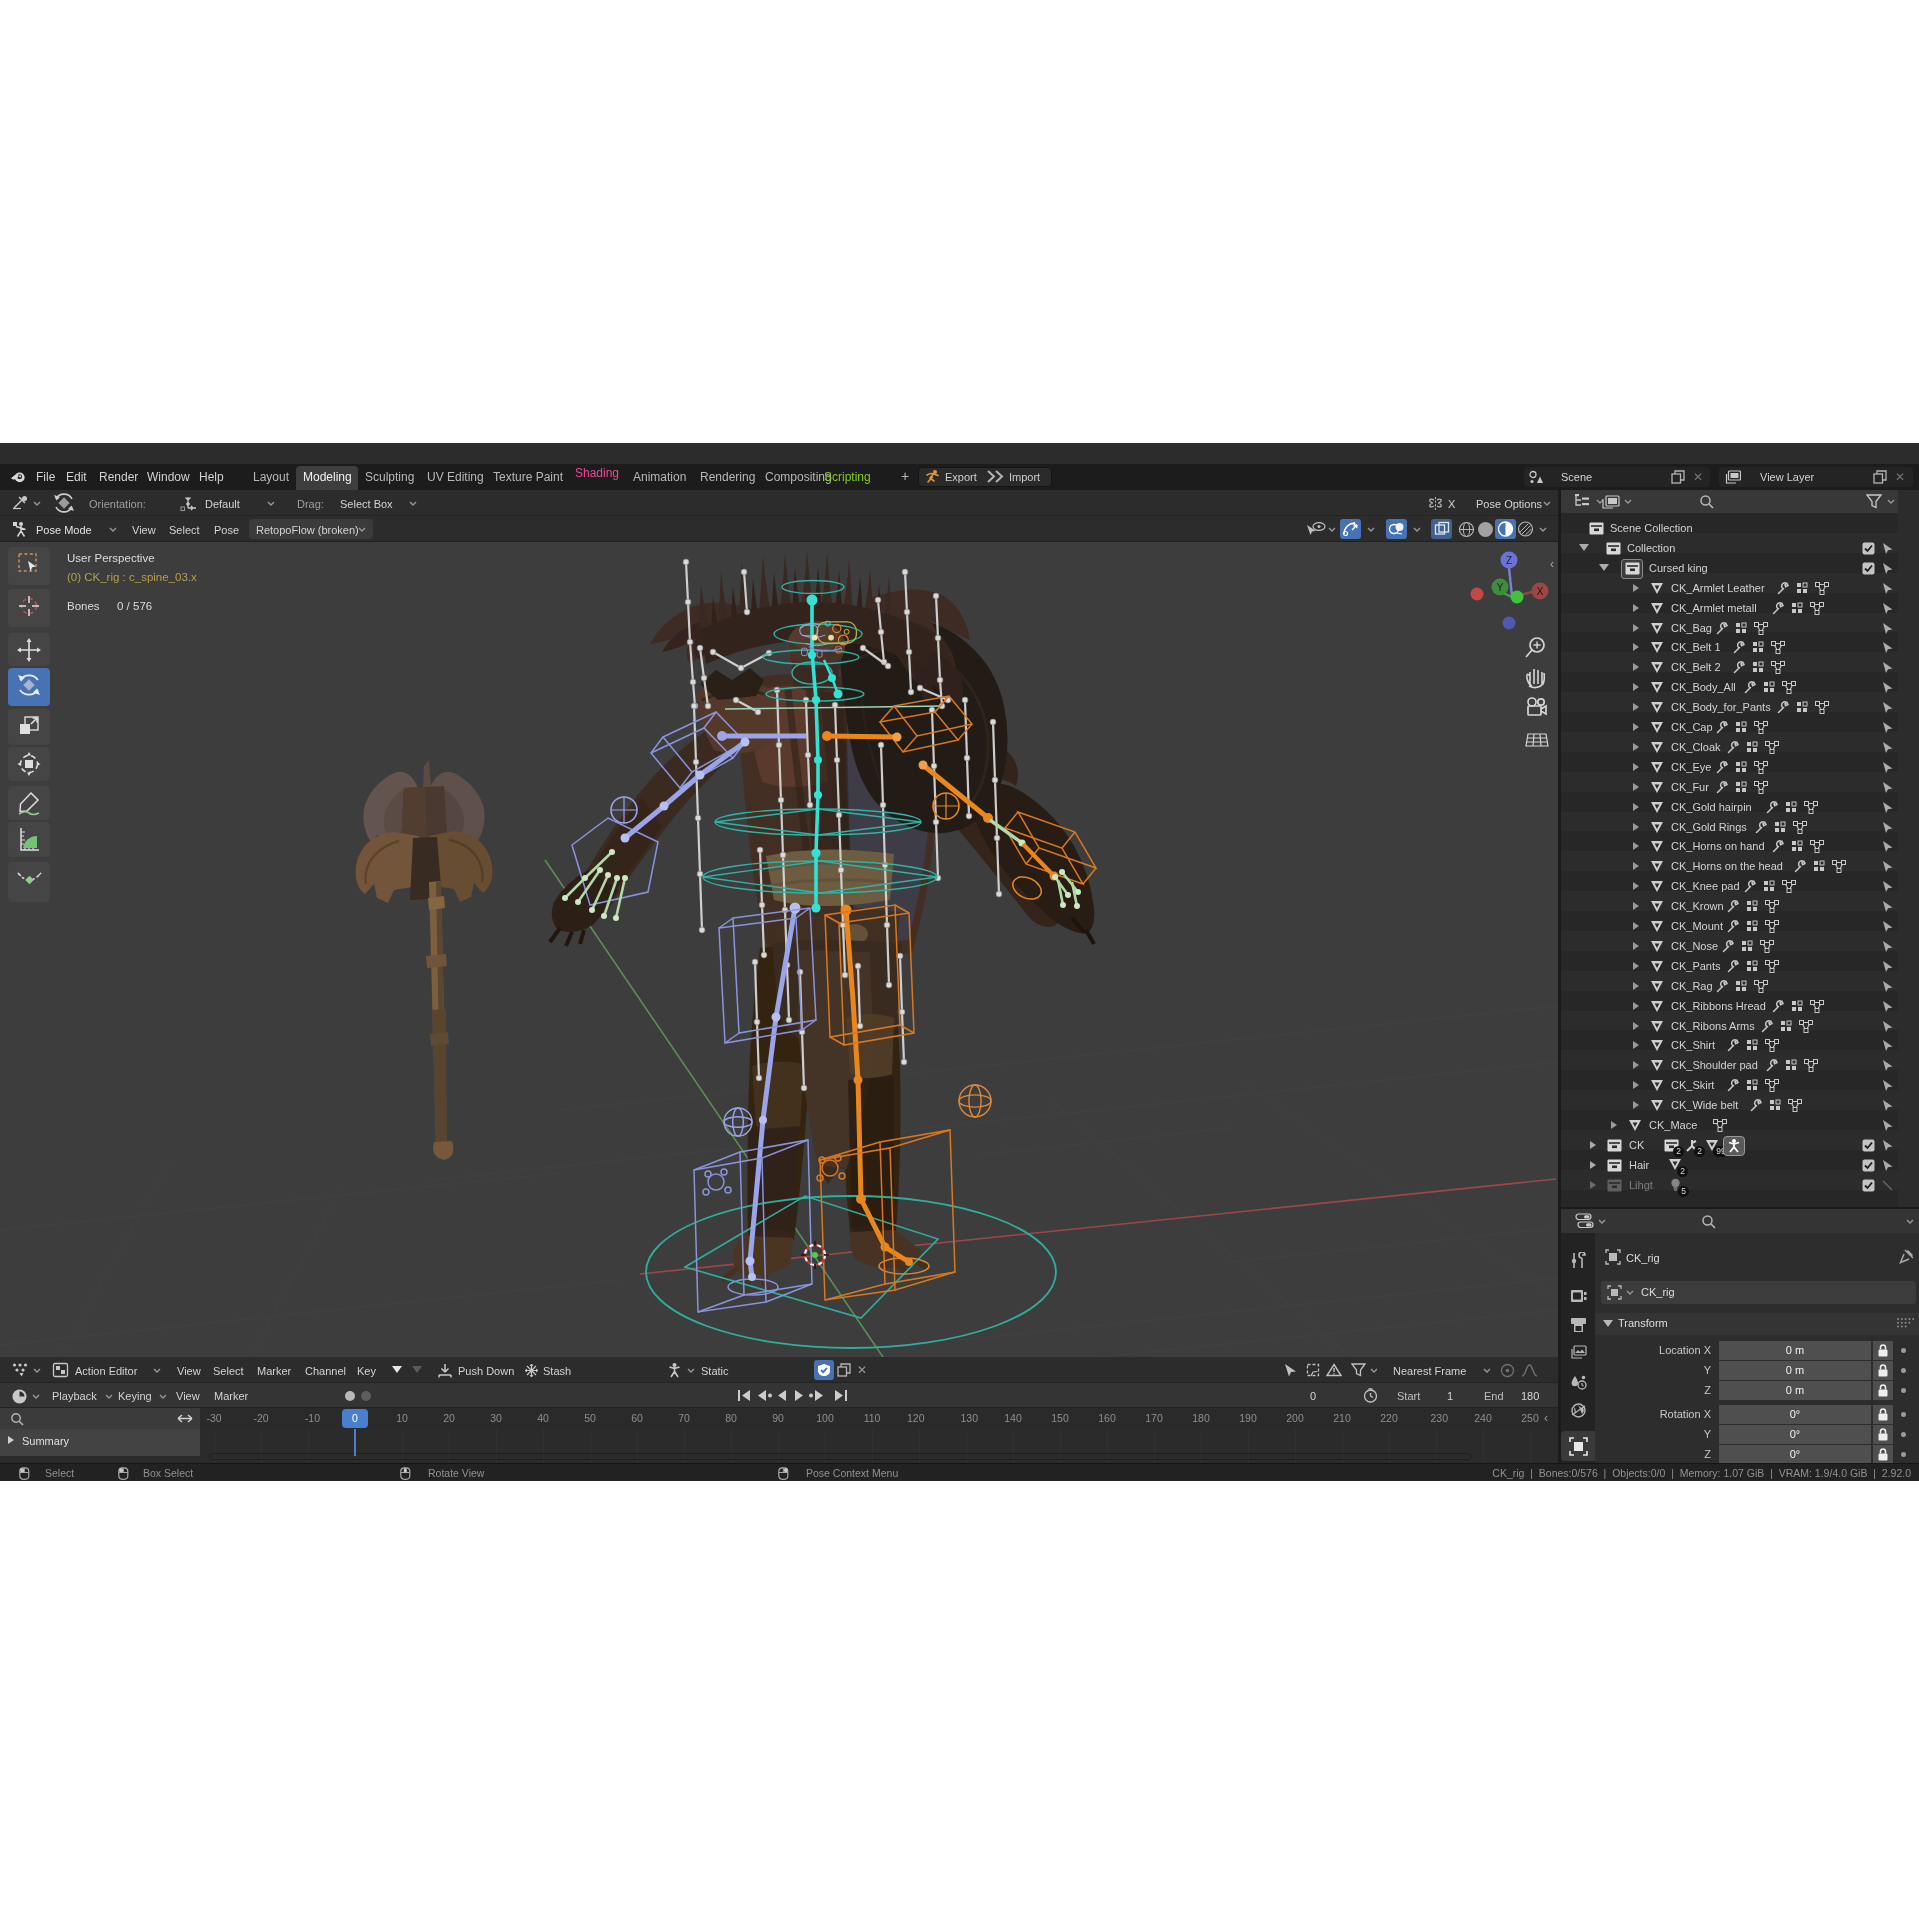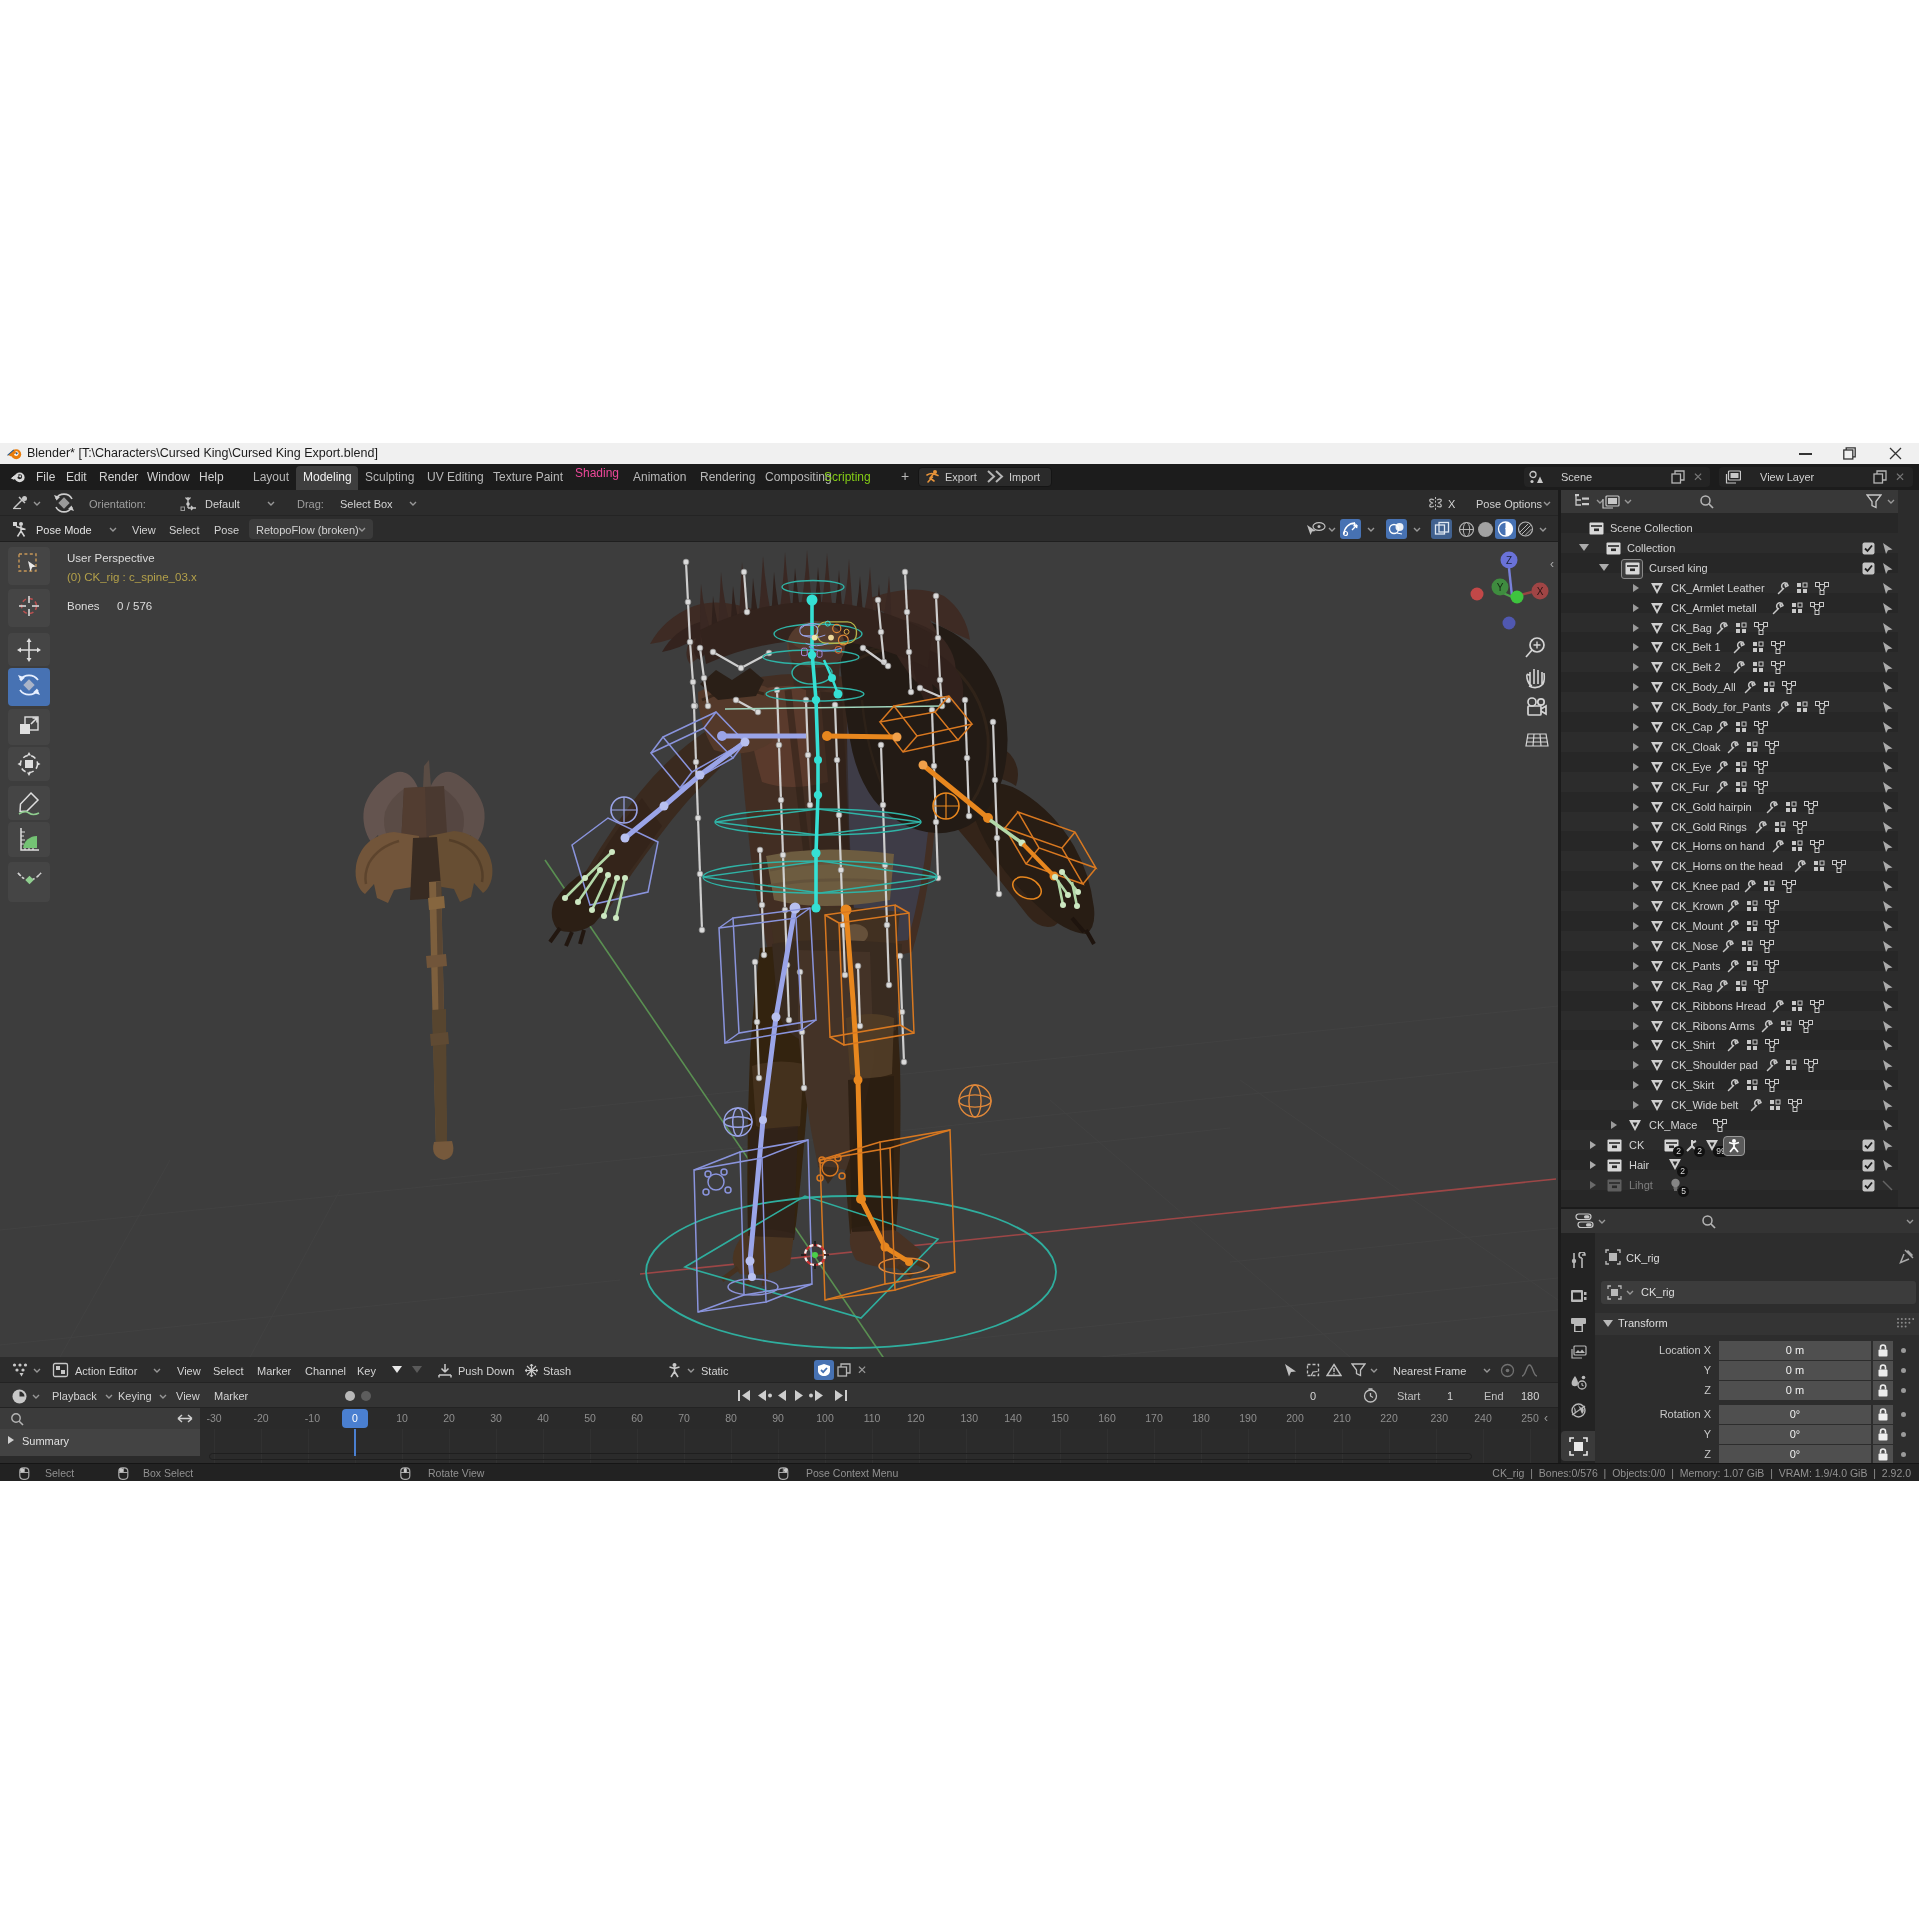--- a/index.html
+++ b/index.html
@@ -3,38 +3,20 @@
 *{margin:0;padding:0;box-sizing:border-box;}
 html,body{width:1919px;height:1919px;background:#fff;font-family:"Liberation Sans",sans-serif;overflow:hidden;}
 .abs{position:absolute;}
 #win{position:absolute;left:0;top:443px;width:1919px;height:1038px;background:#2c2c2c;}
 .t11{font-size:11px;color:#d3d3d3;}
 .t12{font-size:12px;color:#d3d3d3;}
 svg{display:block;}
 </style></head><body>
 <div id="win">
 <div class="abs" style="left:0;top:-443px;width:1919px;height:443px;background:#fff"></div>
-<div class="abs" style="left:0;top:0;width:1919px;height:21px;background:#f0f0f0">
-<svg class="abs" style="left:7px;top:3px" width="16" height="14" viewBox="0 0 16 14">
-<circle cx="9.2" cy="8.2" r="5.0" fill="#e87d0d"></circle>
-        <circle cx="9.2" cy="7.6" r="2.4" fill="#fff"></circle>
-        <circle cx="9.6" cy="7.3" r="1.1" fill="#265787"></circle>
-<path d="M1 9 L7 4.2 L9.5 6.5 L4.2 10.5 Z" fill="#e87d0d"></path>
-        <path d="M0.5 9.3 L6.8 3.8" stroke="#265787" stroke-width="1.1"></path>
-      </svg>
-<div class="abs" style="left:27px;top:3px;font-size:12.5px;color:#1b1b1b">Blender* [T:\Characters\Cursed King\Cursed King Export.blend]</div>
-<div class="abs" style="left:1799px;top:10px;width:13px;height:1.6px;background:#333"></div>
-<svg class="abs" style="left:1843px;top:4px" width="13" height="13" viewBox="0 0 13 13">
-<rect x="0.8" y="3" width="9" height="9" fill="#f0f0f0" stroke="#333" stroke-width="1.3"></rect>
-        <path d="M3.2 3 V0.8 H12.2 V9.8 H10" fill="none" stroke="#333" stroke-width="1.3"></path>
-      </svg>
-<svg class="abs" style="left:1889px;top:4px" width="13" height="13" viewBox="0 0 13 13">
-<path d="M1 1 L12 12 M12 1 L1 12" stroke="#333" stroke-width="1.3"></path>
-      </svg>
-</div>
 <div class="abs" style="left:0;top:21px;width:1919px;height:26px;background:#1c1c1c">
 <svg class="abs" style="left:9px;top:5px" width="19" height="16" viewBox="0 0 24 16">
 <circle cx="13.5" cy="8.5" r="6.2" fill="#d9d9d9"></circle>
         <circle cx="13.5" cy="7.6" r="3.1" fill="#1c1c1c"></circle>
         <circle cx="14.1" cy="7.2" r="1.4" fill="#d9d9d9"></circle>
 <path d="M2 9.5 L9.5 3.6 L12.6 6.6 L6.2 11.4 Z" fill="#d9d9d9"></path>
         <path d="M1 10 L9 3.4" stroke="#1c1c1c" stroke-width="1.2"></path>
       </svg>
 <div class="abs t12" style="left:36px;top:6px">File</div>
 <div class="abs t12" style="left:66px;top:6px">Edit</div>

